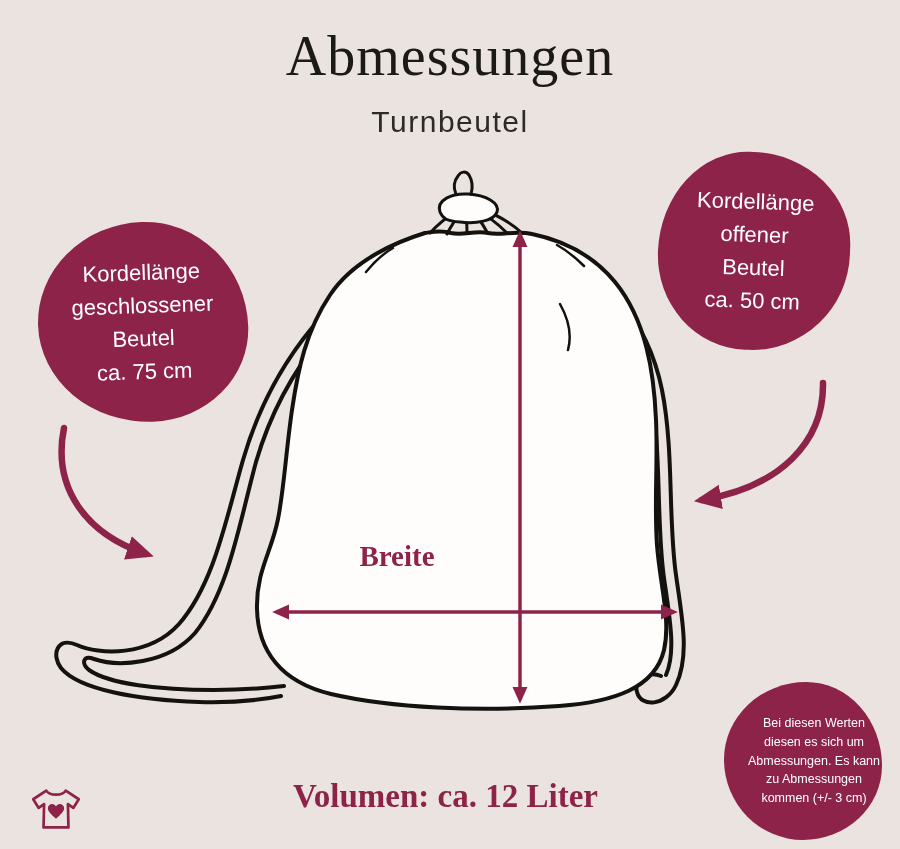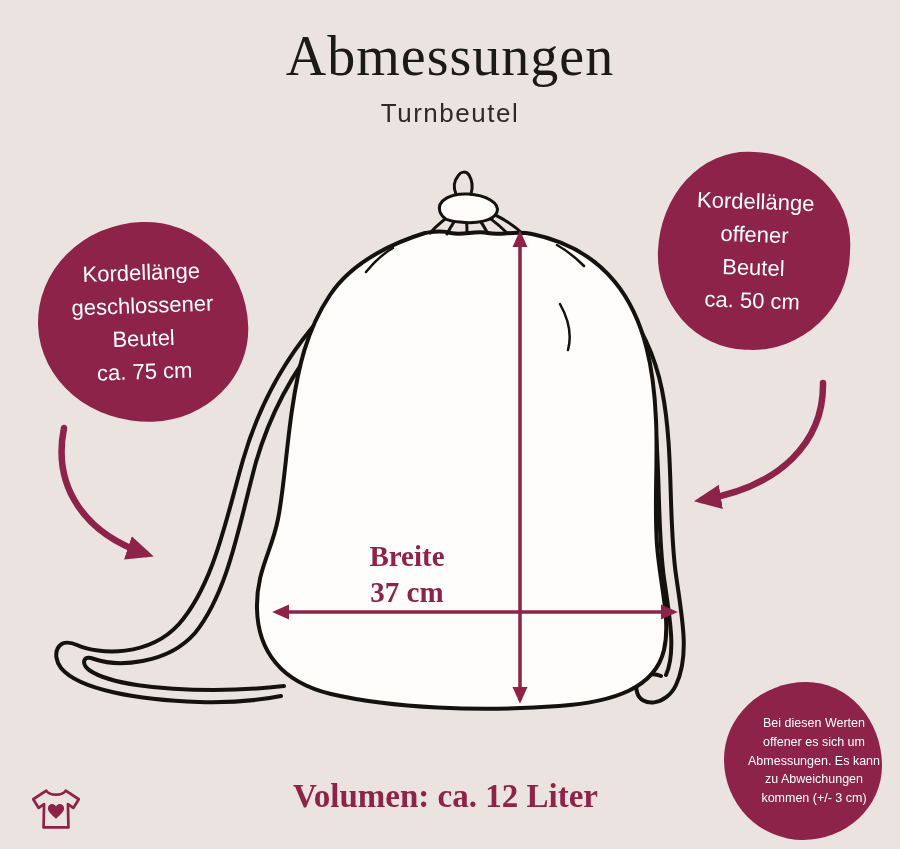--- a/index.html
+++ b/index.html
@@ -17,22 +17,22 @@
   .header { position: absolute; top: 24px; left: 0; right: 0; text-align: center; }
   .header h1 {
     margin: 0;
     font-family: "Liberation Serif", serif;
     font-weight: 500;
     font-size: 56px;
     color: #1b1a17;
     letter-spacing: 1px;
   }
   .subtitle {
-    margin-top: 10px;
-    font-size: 26px;
+    margin-top: 17px;
+    font-size: 30px;
     color: #2c2b28;
     letter-spacing: 1.5px;
   }
 
   .blob {
     position: absolute;
     background: #8e2349;
     color: #ffffff;
     display: flex;
     flex-direction: column;
@@ -66,21 +66,21 @@
   .dim-label {
     position: absolute;
     color: #8e2349;
     font-family: "Liberation Serif", serif;
     font-weight: 600;
     font-size: 29px;
     line-height: 1.25;
     text-align: center;
   }
   #length-label { left: 398px; top: 330px; width: 150px; }
-  #width-label  { left: 332px; top: 538px; width: 150px; }
+  #width-label  { left: 322px; top: 538px; width: 150px; }
 
   .volume {
     position: absolute;
     left: 0; right: 9px; top: 778px;
     text-align: center;
     color: #8e2349;
     font-family: "Liberation Serif", serif;
     font-weight: 600;
     font-size: 33px;
   }
@@ -168,32 +168,31 @@
 
   <div class="blob blob-right">
     <span>Kordellänge</span>
     <span>offener</span>
     <span>Beutel</span>
     <span>ca. 50 cm</span>
   </div>
 
   <div class="blob blob-small">
     <span>Bei diesen Werten</span>
-    <span>offener es sich um</span>
+    <span>diesen es sich um</span>
     <span>Abmessungen. Es kann</span>
-    <span>zu Abweichungen</span>
+    <span>zu Abmessungen</span>
     <span>kommen (+/- 3 cm)</span>
   </div>
 
   <div class="dim-label" id="length-label">
   </div>
 
   <div class="dim-label" id="width-label">
     <div>Breite</div>
-    <div>37 cm</div>
   </div>
 
   <div class="volume">Volumen: ca. 12 Liter</div>
 
   <svg class="logo" viewBox="0 0 48 42">
     <path d="M 15 4 L 3 12 L 8 20 L 13 16.5 L 12.5 38 L 35.5 38 L 35 16.5 L 40 20 L 45 12 L 33 4 C 30 9 18 9 15 4 Z" fill="none" stroke="#8e2349" stroke-width="2.5" stroke-linejoin="round"></path>
     <path d="M 24 30 C 20 26 16.5 23.5 16.5 20.2 C 16.5 17.8 18.4 16.3 20.5 16.3 C 22 16.3 23.3 17.2 24 18.5 C 24.7 17.2 26 16.3 27.5 16.3 C 29.6 16.3 31.5 17.8 31.5 20.2 C 31.5 23.5 28 26 24 30 Z" fill="#8e2349" stroke="none"></path>
   </svg>
 
 </div>

